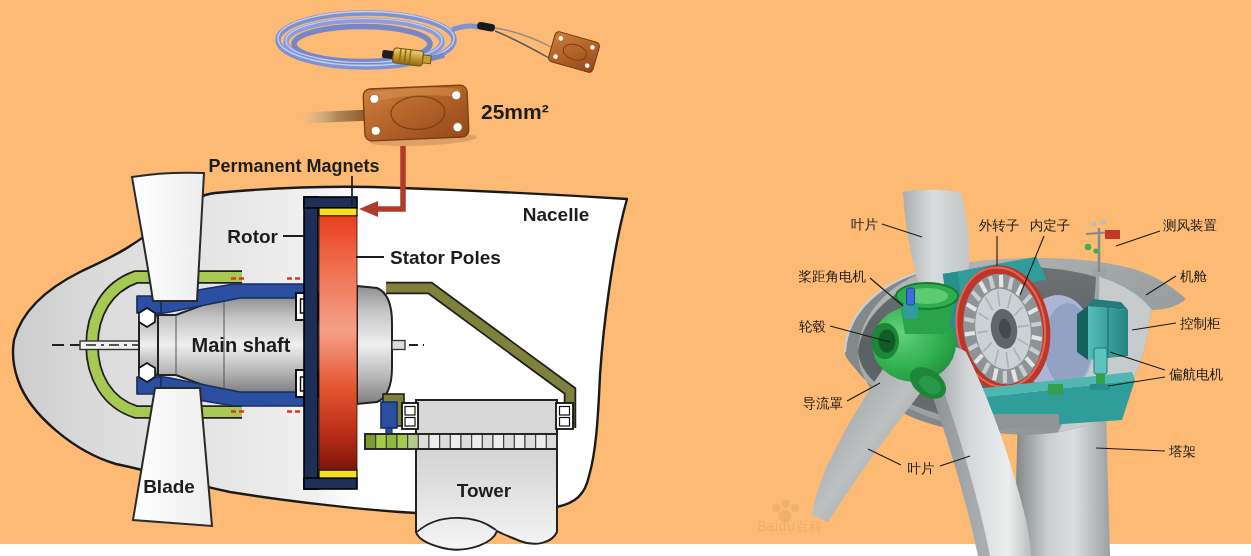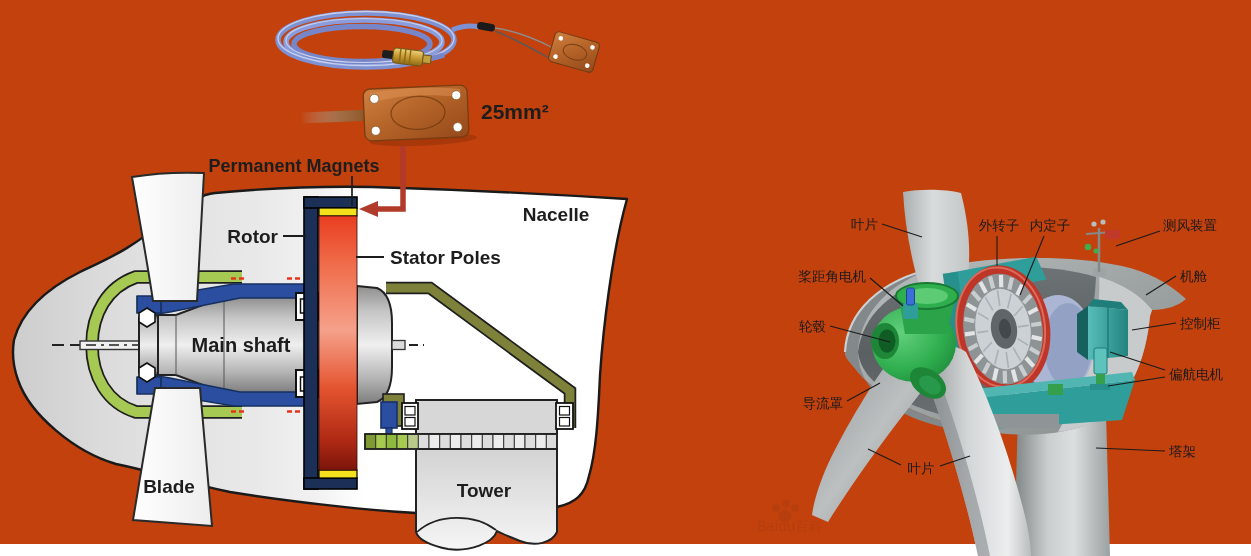--- a/index.html
+++ b/index.html
@@ -1,17 +1,17 @@
 <!DOCTYPE html>
 <html><head>
 <meta charset="utf-8">
 <style>
   html,body{margin:0;padding:0;background:#ffffff;}
   body{width:1251px;height:556px;overflow:hidden;font-family:"Liberation Sans","DejaVu Sans",sans-serif;}
-  #stage{position:relative;width:1251px;height:544px;background:#c2410c;}
+  #stage{position:relative;width:1251px;height:544px;background:#fdba74;}
   svg{position:absolute;top:0;left:0;}
   text{user-select:none;}
   .en-label{font-family:"Liberation Sans","DejaVu Sans",sans-serif;font-weight:bold;fill:#1d1d1d;}
   .zh-label{font-family:"DejaVu Sans","Liberation Sans",sans-serif;font-weight:400;fill:#1a1a1a;font-size:13.5px;}
   .leader{stroke:#1a1a1a;stroke-width:1.1;fill:none;}
 </style>
 </head>
 <body>
 
 <div id="stage">

